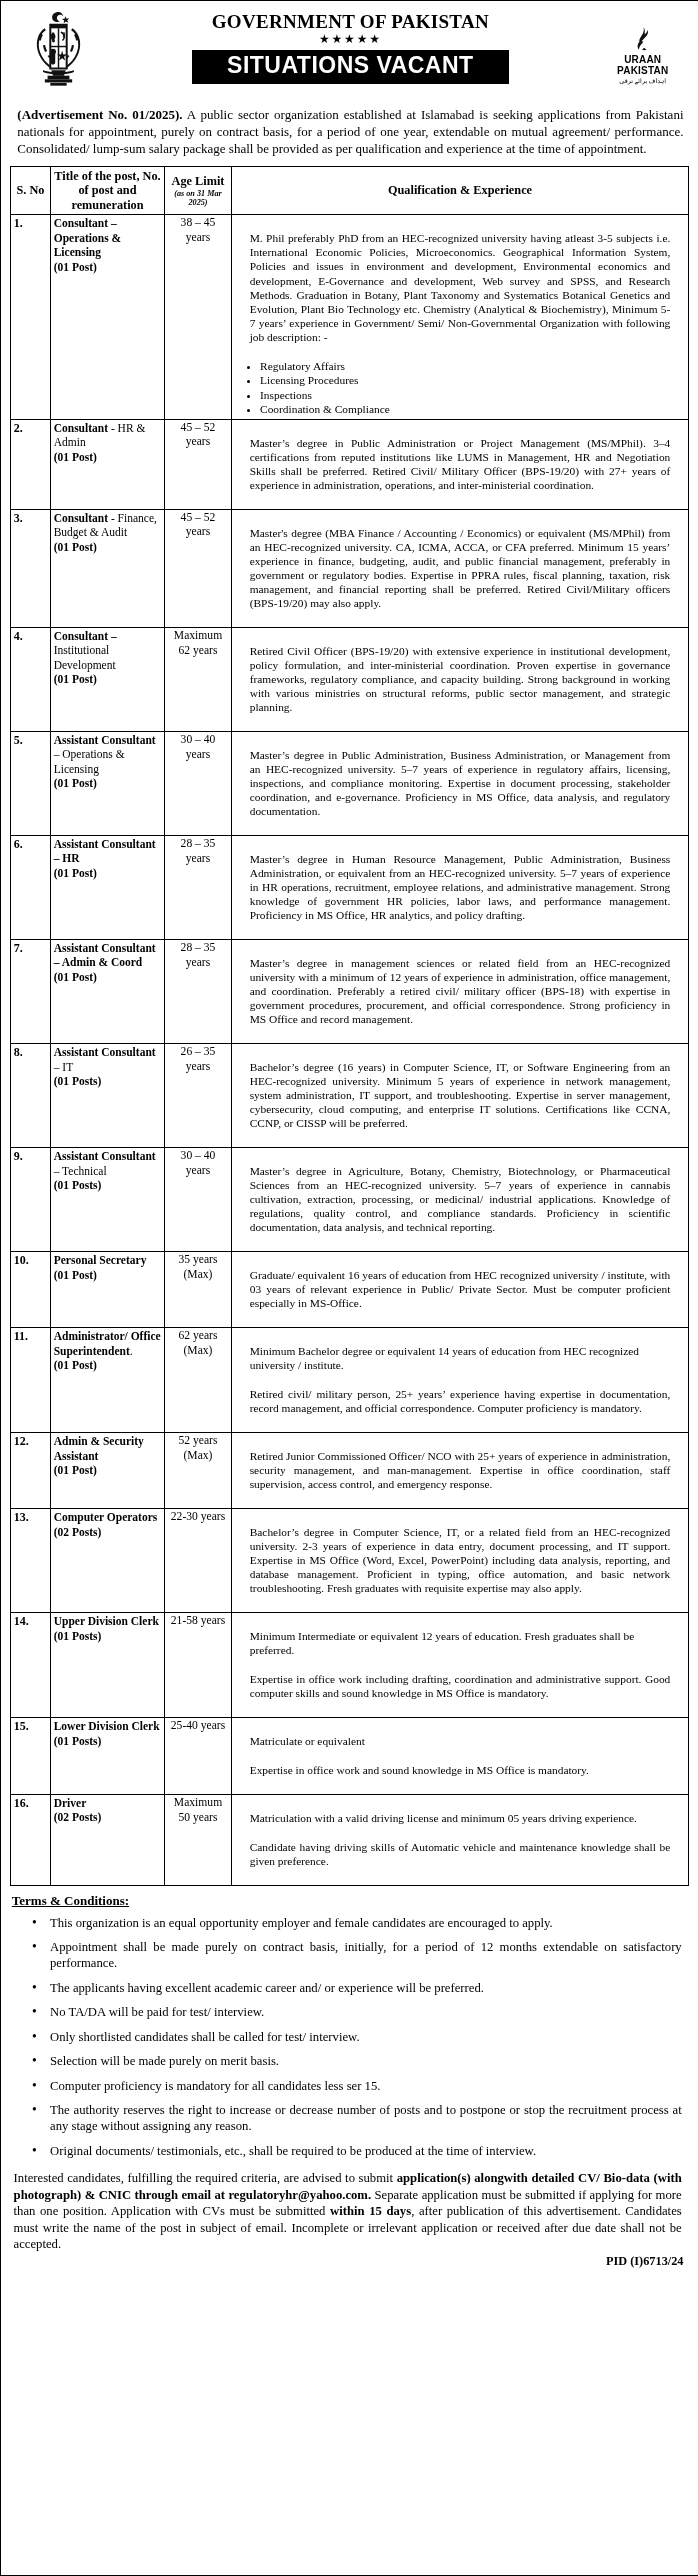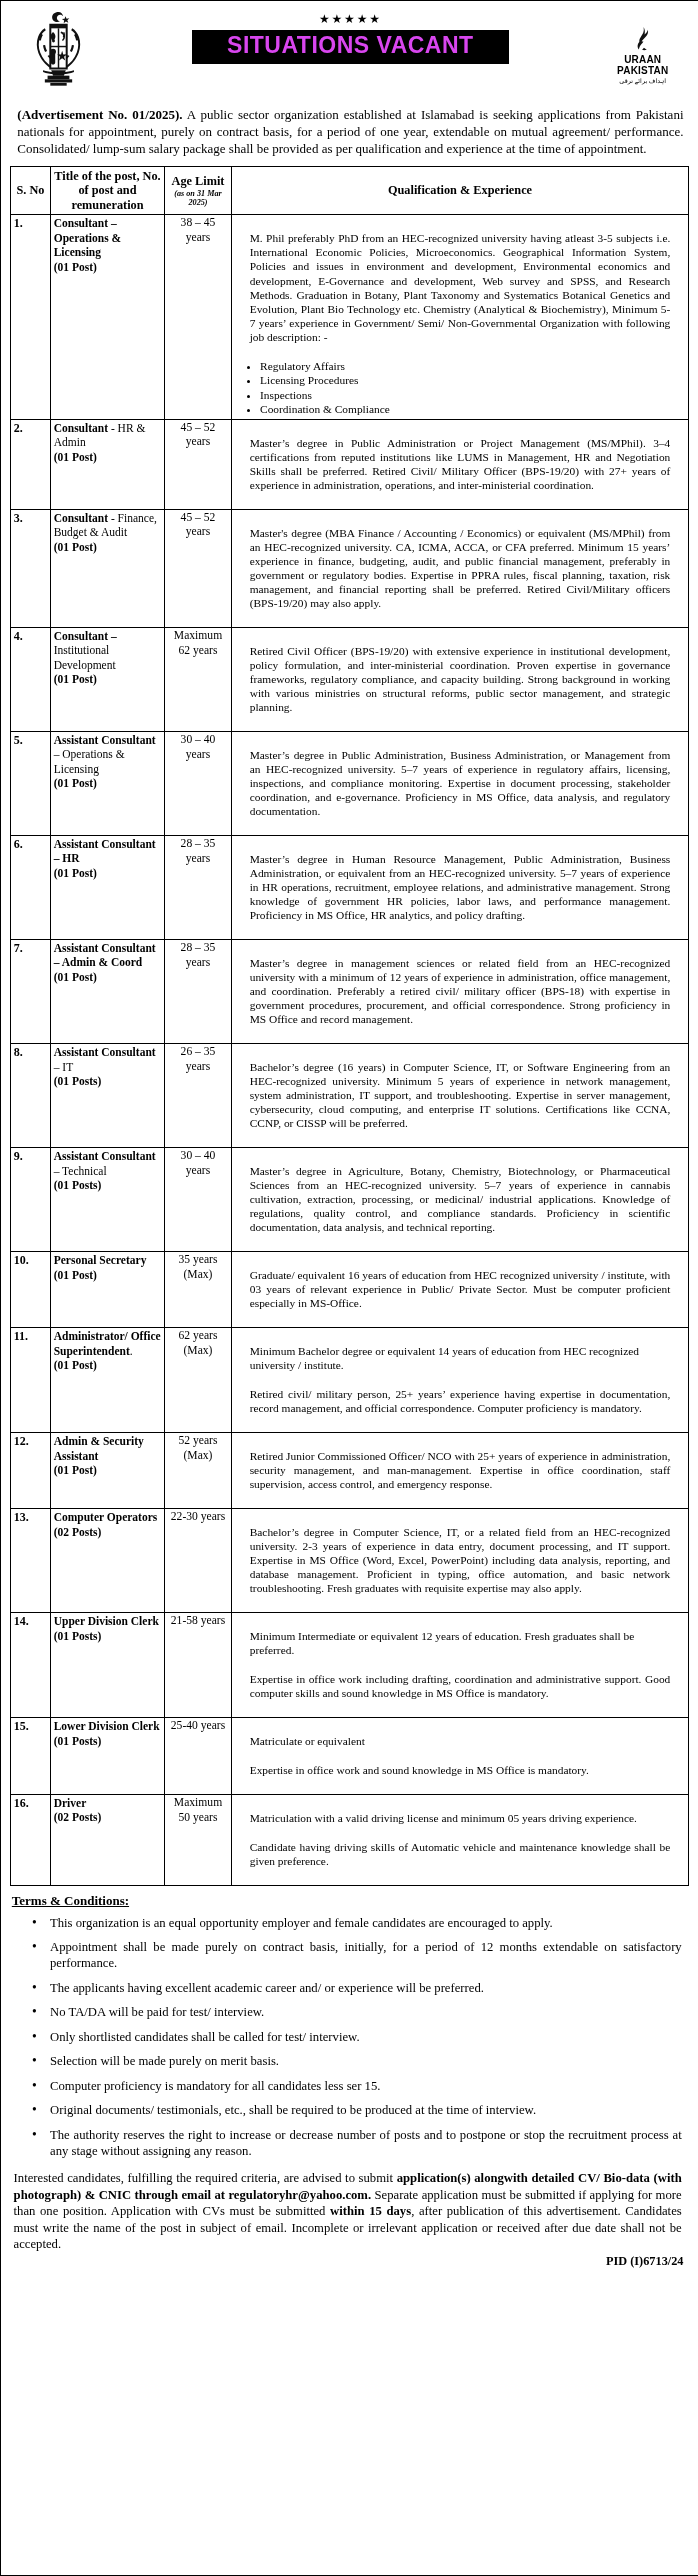--- a/index.html
+++ b/index.html
@@ -32,21 +32,21 @@
     font-size: 19px;
     font-weight: bold;
     letter-spacing: 0.3px;
     line-height: 1.05;
     font-family: "Liberation Serif", serif;
   }
   .stars { font-size: 12px; letter-spacing: 1.8px; line-height: 1.1; margin-top: 0.9px; }
   .sit-vacant {
     display: inline-block;
     background: #000;
-    color: #d946ef;
+    color: #ffffff;
     font-family: "Liberation Sans", sans-serif;
     font-weight: bold;
     font-size: 23px;
     letter-spacing: 0.5px;
     padding: 2.7px 35px 4.5px 35px;
     margin-top: 3.6px;
   }
   .uraan { width: 78px; flex: 0 0 78px; text-align:center; padding-top:16.4px; }
   .uraan-mark { height: 27px; display:flex; align-items:flex-end; justify-content:center; }
   .uraan-name {
@@ -180,20 +180,21 @@
           <path d="M27 72h24v4H27z"></path>
           <path d="M24 76h30v3.5H24z"></path>
           <path d="M30 80h18v3H30z"></path>
           <path d="M22 68c4 1.5 8 2.2 12 2.2V68c-4 0-8-.7-12-2z"></path>
           <path d="M56 68c-4 1.5-8 2.2-12 2.2V68c4 0 8-.7 12-2z"></path>
         </g>
       </svg>
     </div>
 
     <div class="header-center">
+      <div class="gov-title">GOVERNMENT OF PAKISTAN</div>
       <div class="stars">★★★★★</div>
       <div class="sit-vacant">SITUATIONS VACANT</div>
     </div>
 
     <div class="uraan">
       <div class="uraan-mark">
         <svg width="24" height="27" viewBox="0 0 26 30">
           <g fill="#111">
             <path d="M13.5 1c.8 2.6.4 5.2-.8 7.6-1 2-2.4 3.6-3.3 5.6-.8 1.8-.7 3.6.6 5.1 1-1.8 2.2-3.4 3.7-4.8 1.8-1.8 3.6-3.5 4.5-5.9.5-1.4.6-2.9.2-4.4-.6 2.2-2 3.9-3.6 5.3.5-2.9.5-5.8-1.3-8.5z"></path>
             <path d="M10.5 16.5c-1.6 1-2.8 2.5-3.3 4.3-.5 1.9-.1 3.9 1.2 5.4.3-2.3 1.2-4.3 2.7-6 .9-1 1.8-1.9 2.4-3.1-1 .3-2 .2-3-.6z"></path>
@@ -369,22 +370,22 @@
 
   <div class="terms-head">Terms &amp; Conditions:</div>
   <ul class="terms" id="terms-list">
       <li>This organization is an equal opportunity employer and female candidates are encouraged to apply.</li>
       <li>Appointment shall be made purely on contract basis, initially, for a period of 12 months extendable on satisfactory performance.</li>
       <li>The applicants having excellent academic career and/ or experience will be preferred.</li>
       <li>No TA/DA will be paid for test/ interview.</li>
       <li>Only shortlisted candidates shall be called for test/ interview.</li>
       <li>Selection will be made purely on merit basis.</li>
       <li>Computer proficiency is mandatory for all candidates less ser 15.</li>
+      <li>The authority reserves the right to increase or decrease number of posts and to postpone or stop the recruitment process at any stage without assigning any reason.</li>
       <li>Original documents/ testimonials, etc., shall be required to be produced at the time of interview.</li>
-      <li>The authority reserves the right to increase or decrease number of posts and to postpone or stop the recruitment process at any stage without assigning any reason.</li>
     </ul>
 
   <p class="closing">
     <span>Interested candidates, fulfilling the required criteria, are advised to submit </span><b>application(s) alongwith detailed CV/ Bio-data (with photograph) &amp; CNIC through email at regulatoryhr@yahoo.com.</b><span> Separate application must be submitted if applying for more than one position. Application with CVs must be submitted </span><b>within 15 days</b><span>, after publication of this advertisement. Candidates must write the name of the post in subject of email. Incomplete or irrelevant application or received after due date shall not be accepted.</span>
   </p>
   <div class="pid">PID (I)6713/24</div>
 
 </div>
 
 

